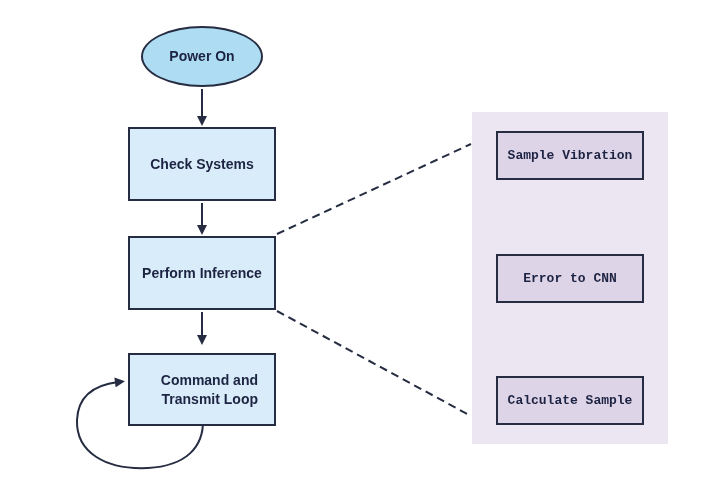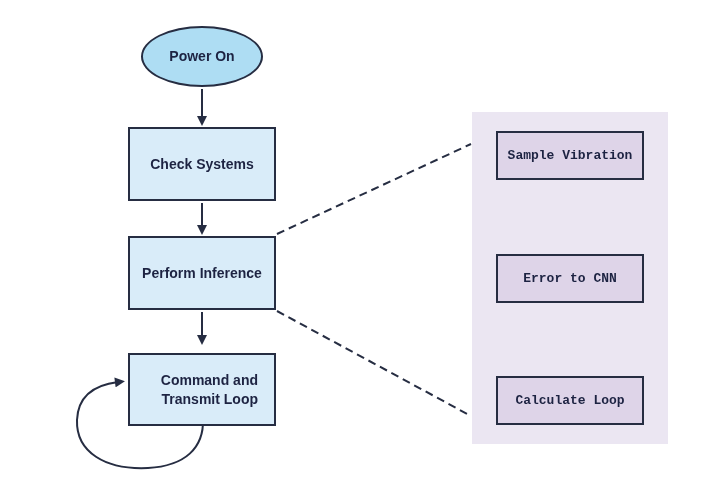--- a/index.html
+++ b/index.html
@@ -78,16 +78,16 @@
     <span>Perform Inference</span>
   </div>
 
   <div class="node" id="node-command">
     <span>Command and Transmit Loop</span>
   </div>
 
   <div class="panel">
     <div class="panel-item">Sample Vibration</div>
     <div class="panel-item">Error to CNN</div>
-    <div class="panel-item">Calculate Loop</div>
+    <div class="panel-item">Calculate Sample</div>
   </div>
 
 </div>
 
 </body></html>

